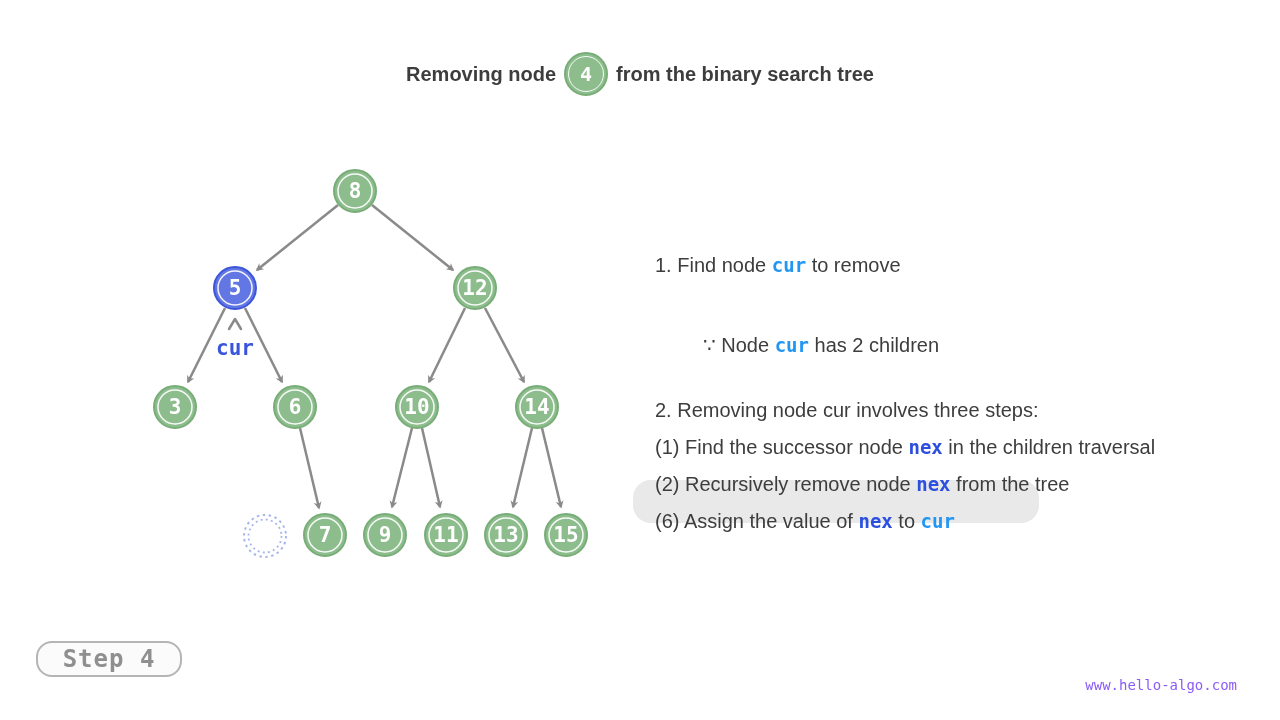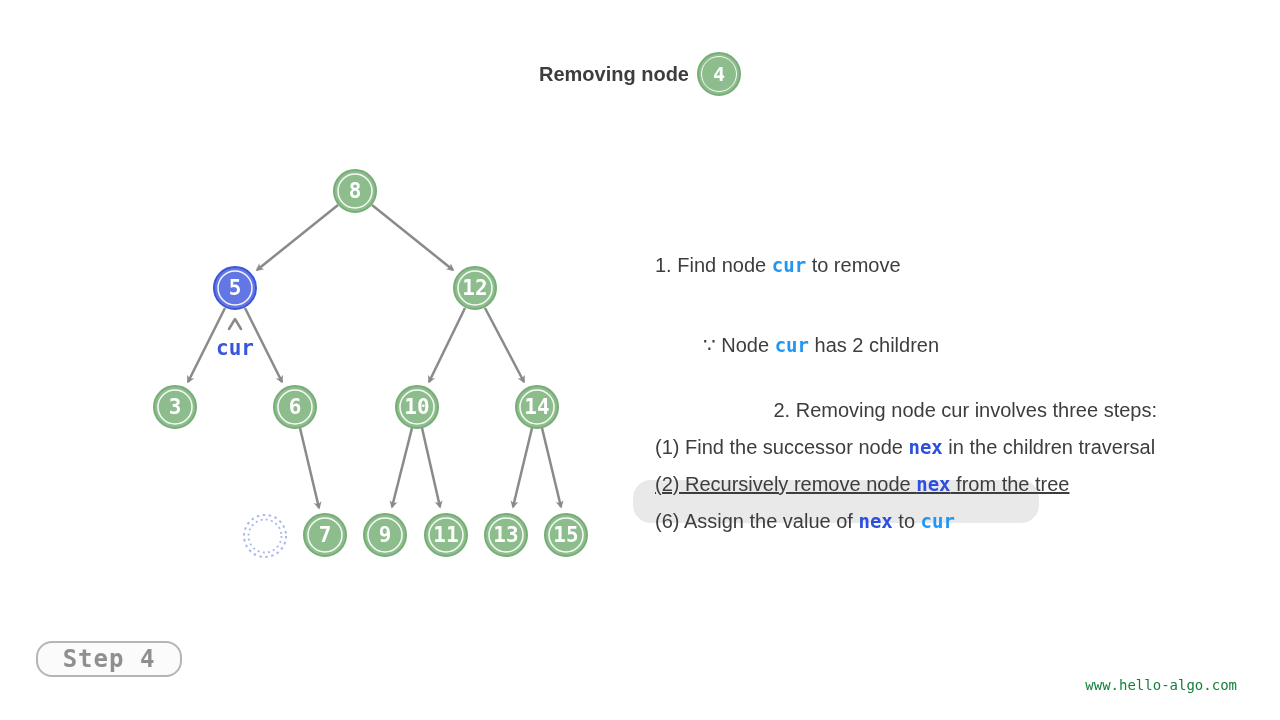--- a/index.html
+++ b/index.html
@@ -58,56 +58,57 @@
   .highlight-pill{
     position:absolute;left:633px;top:480px;width:406px;height:43px;
     background:var(--highlight-bg);border-radius:18px;z-index:0;
   }
   #instructions{
     position:absolute;left:655px;top:251px;width:502px;z-index:1;
     font-size:20px;line-height:28px;color:var(--text-dark);
   }
   #instructions .line-1{margin-bottom:52px;}
   #instructions .line-2{margin-bottom:37px;margin-left:48px;}
-  #instructions .line-3{margin-bottom:9px;text-align:right;}
+  #instructions .line-3{margin-bottom:9px;}
   #instructions .line-4{margin-bottom:9px;}
-  #instructions .line-5{margin-bottom:9px;text-decoration:underline;}
+  #instructions .line-5{margin-bottom:9px;}
   .seg-cur,.seg-nex{
     font-family:"DejaVu Sans Mono",monospace;font-weight:700;font-size:19px;
   }
   .seg-cur{color:var(--cur-blue);}
   .seg-nex{color:var(--nex-blue);margin-top:37px;}
 
   
   .step-box{
     position:absolute;left:36px;top:641px;width:146px;height:36px;
     border:2px solid #b5b5b5;border-radius:16px;background:#fbfbfb;
     display:flex;align-items:center;justify-content:center;
   }
   .step-box span{
     font-family:"DejaVu Sans Mono",monospace;font-weight:700;font-size:24px;
     color:#8f8f8f;letter-spacing:1px;
   }
 
   
   .watermark{
     position:absolute;right:43px;top:677px;
-    font-family:"DejaVu Sans Mono",monospace;font-size:14px;color:#15803d;
+    font-family:"DejaVu Sans Mono",monospace;font-size:14px;color:#8b5cf6;
   }
 </style>
 </head>
 <body>
 
 <div class="canvas">
 
   <div class="title-row">
     <span>Removing node</span>
     <span class="title-node">
       <span>4</span>
     </span>
+    <span>from the binary search tree</span>
   </div>
 
   <svg class="tree" viewBox="0 0 1280 720">
     <defs>
       <marker id="arrow" markerWidth="9" markerHeight="9" refX="6.5" refY="4.5" orient="auto" markerUnits="userSpaceOnUse">
         <path d="M0.5,0.5 L8,4.5 L0.5,8.5 L2.6,4.5 Z" fill="#8a8a8a"></path>
       </marker>
     </defs>
 
     <g>

